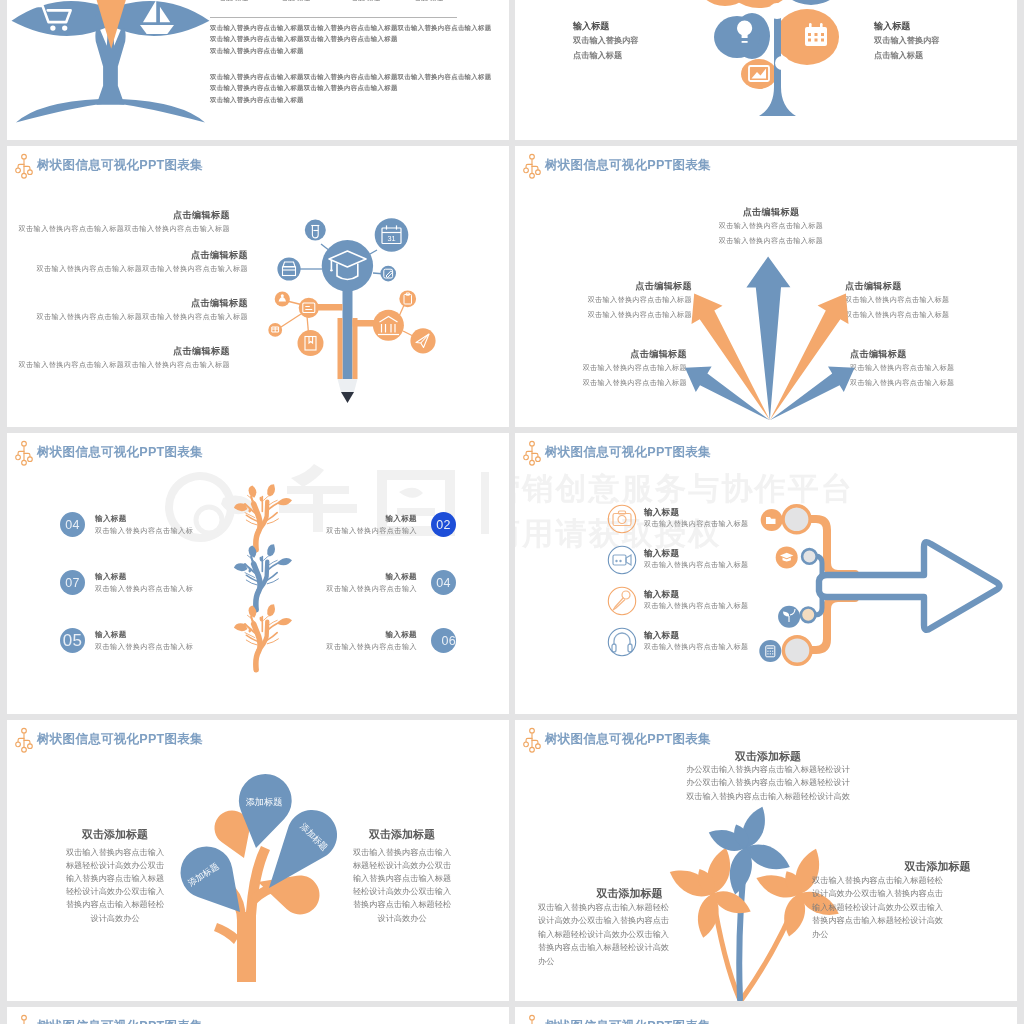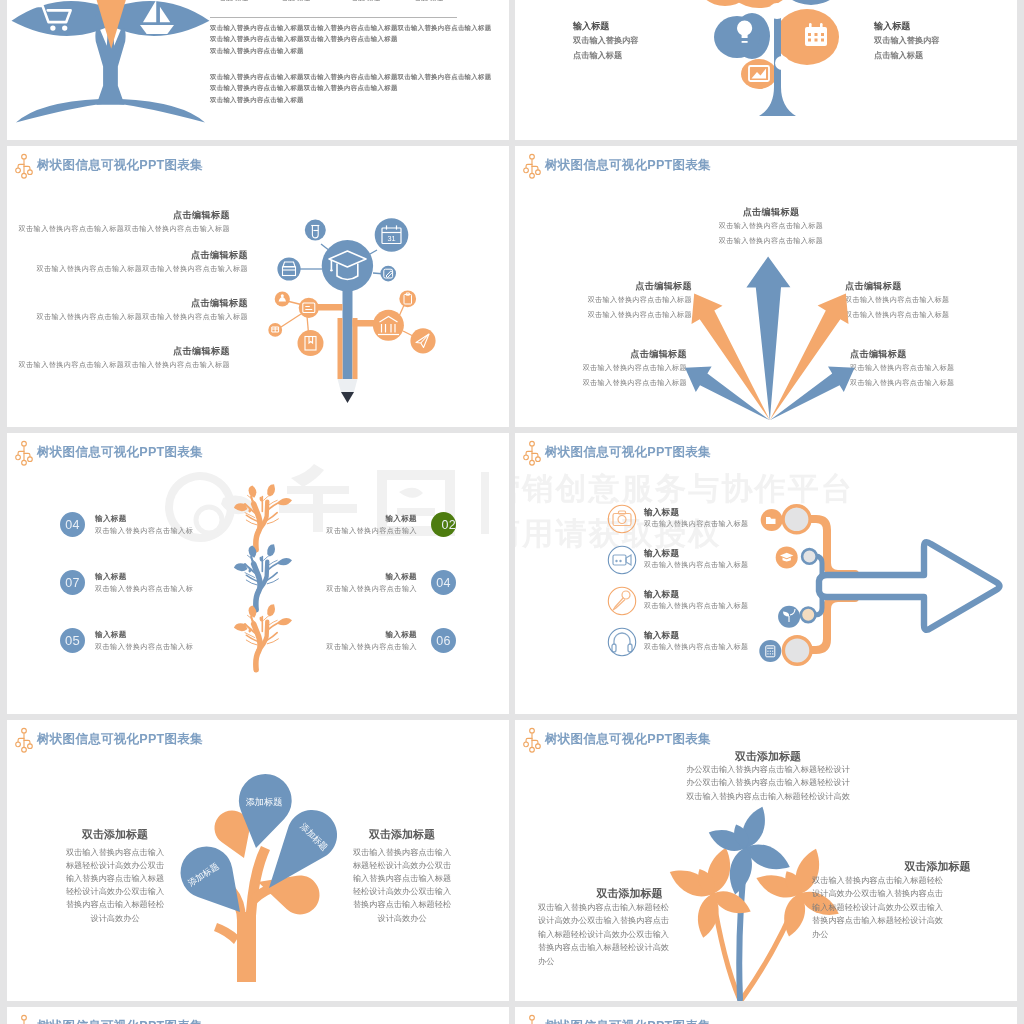--- a/index.html
+++ b/index.html
@@ -286,33 +286,33 @@
             <circle cx="3.4" cy="18.2" r="2.6"></circle>
      <circle cx="16.6" cy="20.2" r="2.6"></circle>
             <circle cx="10" cy="24.2" r="2.6"></circle>
     </g>
    </svg>
   </div>
   <div class="hdrtitle">树状图信息可视化PPT图表集</div>
 <div style="position:absolute;left:53px;top:79px;width:25px;height:25px;border-radius:50%;background:#6f97c0;color:#e9eff6;font-size:12.5px;font-weight:400;text-align:center;line-height:26px;letter-spacing:0.3px;"><span>04</span></div>
 <div style="position:absolute;left:88px;top:81px;font-size:7.6px;letter-spacing:0.3px;font-weight:bold;color:#5d5d5d;white-space:nowrap;">输入标题</div>
 <div style="position:absolute;left:88px;top:93px;font-size:7.1px;letter-spacing:0.46px;color:#7d7d7d;white-space:nowrap;">双击输入替换内容点击输入标</div>
-<div style="position:absolute;left:424px;top:79px;width:25px;height:25px;border-radius:50%;background:#4d7c0f;color:#e9eff6;font-size:12.5px;font-weight:400;text-align:right;line-height:26px;letter-spacing:0.3px;"><span>02</span></div>
+<div style="position:absolute;left:424px;top:79px;width:25px;height:25px;border-radius:50%;background:#1d4ed8;color:#e9eff6;font-size:12.5px;font-weight:400;text-align:center;line-height:26px;letter-spacing:0.3px;"><span>02</span></div>
 <div style="position:absolute;right:92px;top:81px;font-size:7.6px;letter-spacing:0.3px;font-weight:bold;color:#5d5d5d;white-space:nowrap;">输入标题</div>
 <div style="position:absolute;right:92px;top:93px;font-size:7.1px;letter-spacing:0.46px;color:#7d7d7d;white-space:nowrap;">双击输入替换内容点击输入</div>
 <div style="position:absolute;left:53px;top:137px;width:25px;height:25px;border-radius:50%;background:#6f97c0;color:#e9eff6;font-size:12.5px;font-weight:400;text-align:center;line-height:26px;letter-spacing:0.3px;"><span>07</span></div>
 <div style="position:absolute;left:88px;top:139px;font-size:7.6px;letter-spacing:0.3px;font-weight:bold;color:#5d5d5d;white-space:nowrap;">输入标题</div>
 <div style="position:absolute;left:88px;top:151px;font-size:7.1px;letter-spacing:0.46px;color:#7d7d7d;white-space:nowrap;">双击输入替换内容点击输入标</div>
 <div style="position:absolute;left:424px;top:137px;width:25px;height:25px;border-radius:50%;background:#6f97c0;color:#e9eff6;font-size:12.5px;font-weight:400;text-align:center;line-height:26px;letter-spacing:0.3px;"><span>04</span></div>
 <div style="position:absolute;right:92px;top:139px;font-size:7.6px;letter-spacing:0.3px;font-weight:bold;color:#5d5d5d;white-space:nowrap;">输入标题</div>
 <div style="position:absolute;right:92px;top:151px;font-size:7.1px;letter-spacing:0.46px;color:#7d7d7d;white-space:nowrap;">双击输入替换内容点击输入</div>
-<div style="position:absolute;left:53px;top:195px;width:25px;height:25px;border-radius:50%;background:#6f97c0;color:#e9eff6;font-size:13px;font-weight:400;text-align:center;line-height:26px;letter-spacing:0.3px;"><span>05</span></div>
+<div style="position:absolute;left:53px;top:195px;width:25px;height:25px;border-radius:50%;background:#6f97c0;color:#e9eff6;font-size:17px;font-weight:400;text-align:center;line-height:26px;letter-spacing:0.3px;"><span>05</span></div>
 <div style="position:absolute;left:88px;top:197px;font-size:7.6px;letter-spacing:0.3px;font-weight:bold;color:#5d5d5d;white-space:nowrap;">输入标题</div>
 <div style="position:absolute;left:88px;top:209px;font-size:7.1px;letter-spacing:0.46px;color:#7d7d7d;white-space:nowrap;">双击输入替换内容点击输入标</div>
-<div style="position:absolute;left:424px;top:195px;width:25px;height:25px;border-radius:50%;background:#6f97c0;color:#e9eff6;font-size:12.5px;font-weight:400;text-align:center;line-height:26px;letter-spacing:0.3px;"><span>06</span></div>
+<div style="position:absolute;left:424px;top:195px;width:25px;height:25px;border-radius:50%;background:#6f97c0;color:#e9eff6;font-size:12.5px;font-weight:400;text-align:right;line-height:26px;letter-spacing:0.3px;"><span>06</span></div>
 <div style="position:absolute;right:92px;top:197px;font-size:7.6px;letter-spacing:0.3px;font-weight:bold;color:#5d5d5d;white-space:nowrap;">输入标题</div>
 <div style="position:absolute;right:92px;top:209px;font-size:7.1px;letter-spacing:0.46px;color:#7d7d7d;white-space:nowrap;">双击输入替换内容点击输入</div>
 <svg style="position:absolute;left:215px;top:50px;" width="72" height="68" viewBox="0 0 110 110">
  <g stroke="#f4a86c" fill="none" stroke-linecap="round">
   <path d="M52 108 Q50 88 56 78 Q61 70 56 54 L48 34" stroke-width="9"></path>
   <path d="M56 76 Q66 66 69 54 L70 30" stroke-width="7"></path>
   <path d="M50 42 Q46 30 44 22" stroke-width="3.4"></path>
   <path d="M52 50 Q40 40 34 34" stroke-width="3.0"></path>
   <path d="M62 46 Q62 32 62 22" stroke-width="2.6"></path>
   <path d="M70 44 Q80 36 88 32" stroke-width="3.0"></path>

